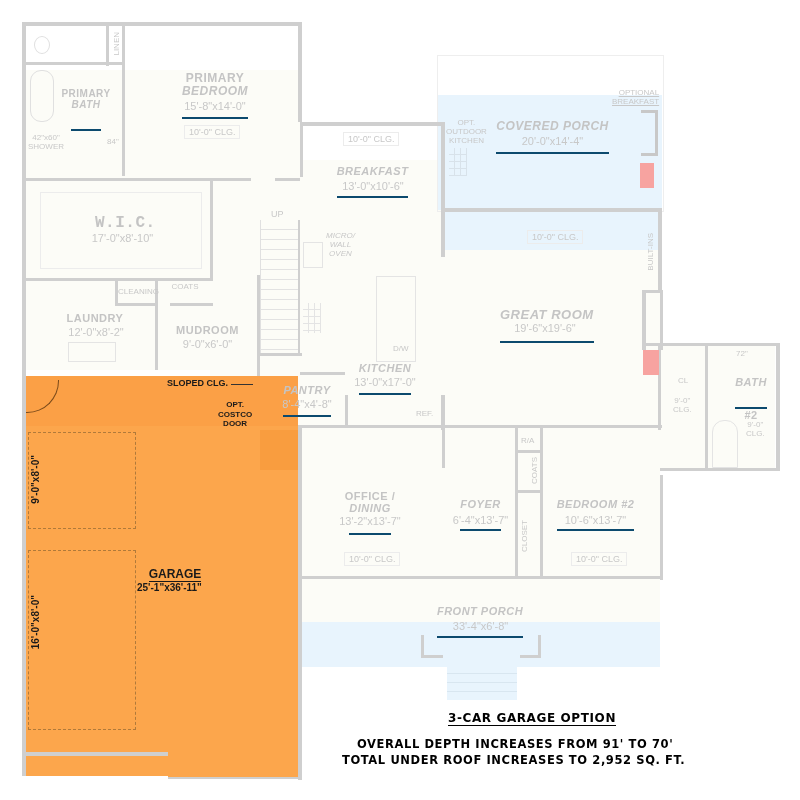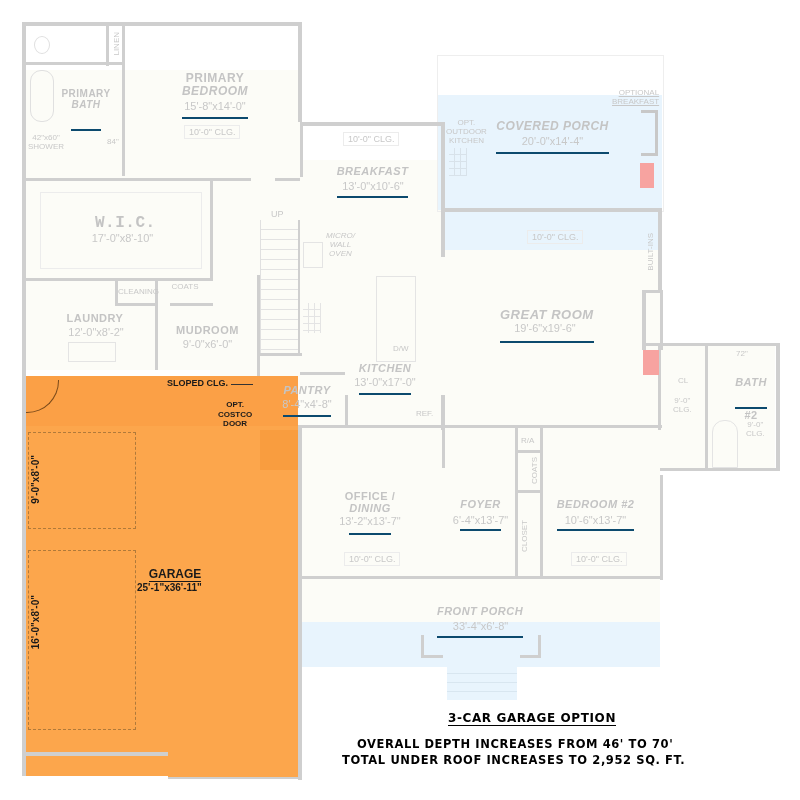--- a/index.html
+++ b/index.html
@@ -219,14 +219,14 @@
 <div class="dim" style="left:448px;top:514px;width:65px;">6'-4"x13'-7"</div>
 
 <div class="lbl" style="left:553px;top:498px;width:85px;font-size:11px;"><span class="u">BEDROOM #2</span></div>
 <div class="dim" style="left:558px;top:514px;width:75px;">10'-6"x13'-7"</div>
 <div class="clg" style="left:571px;top:552px;">10'-0" CLG.</div>
 
 <div class="lbl" style="left:430px;top:605px;width:100px;font-size:11px;"><span class="u">FRONT PORCH</span></div>
 <div class="dim" style="left:448px;top:620px;width:65px;">33'-4"x6'-8"</div>
 
 <div class="note" style="left:448px;top:711px;font-size:12px;"><span style="border-bottom:1.5px solid #000;">3-CAR GARAGE OPTION</span></div>
-<div class="note" style="left:357px;top:737px;font-size:11.5px;">OVERALL DEPTH INCREASES FROM 46' TO 70'</div>
+<div class="note" style="left:357px;top:737px;font-size:11.5px;">OVERALL DEPTH INCREASES FROM 91' TO 70'</div>
 <div class="note" style="left:342px;top:753px;font-size:11.5px;">TOTAL UNDER ROOF INCREASES TO 2,952 SQ. FT.</div>
 
 </body></html>

